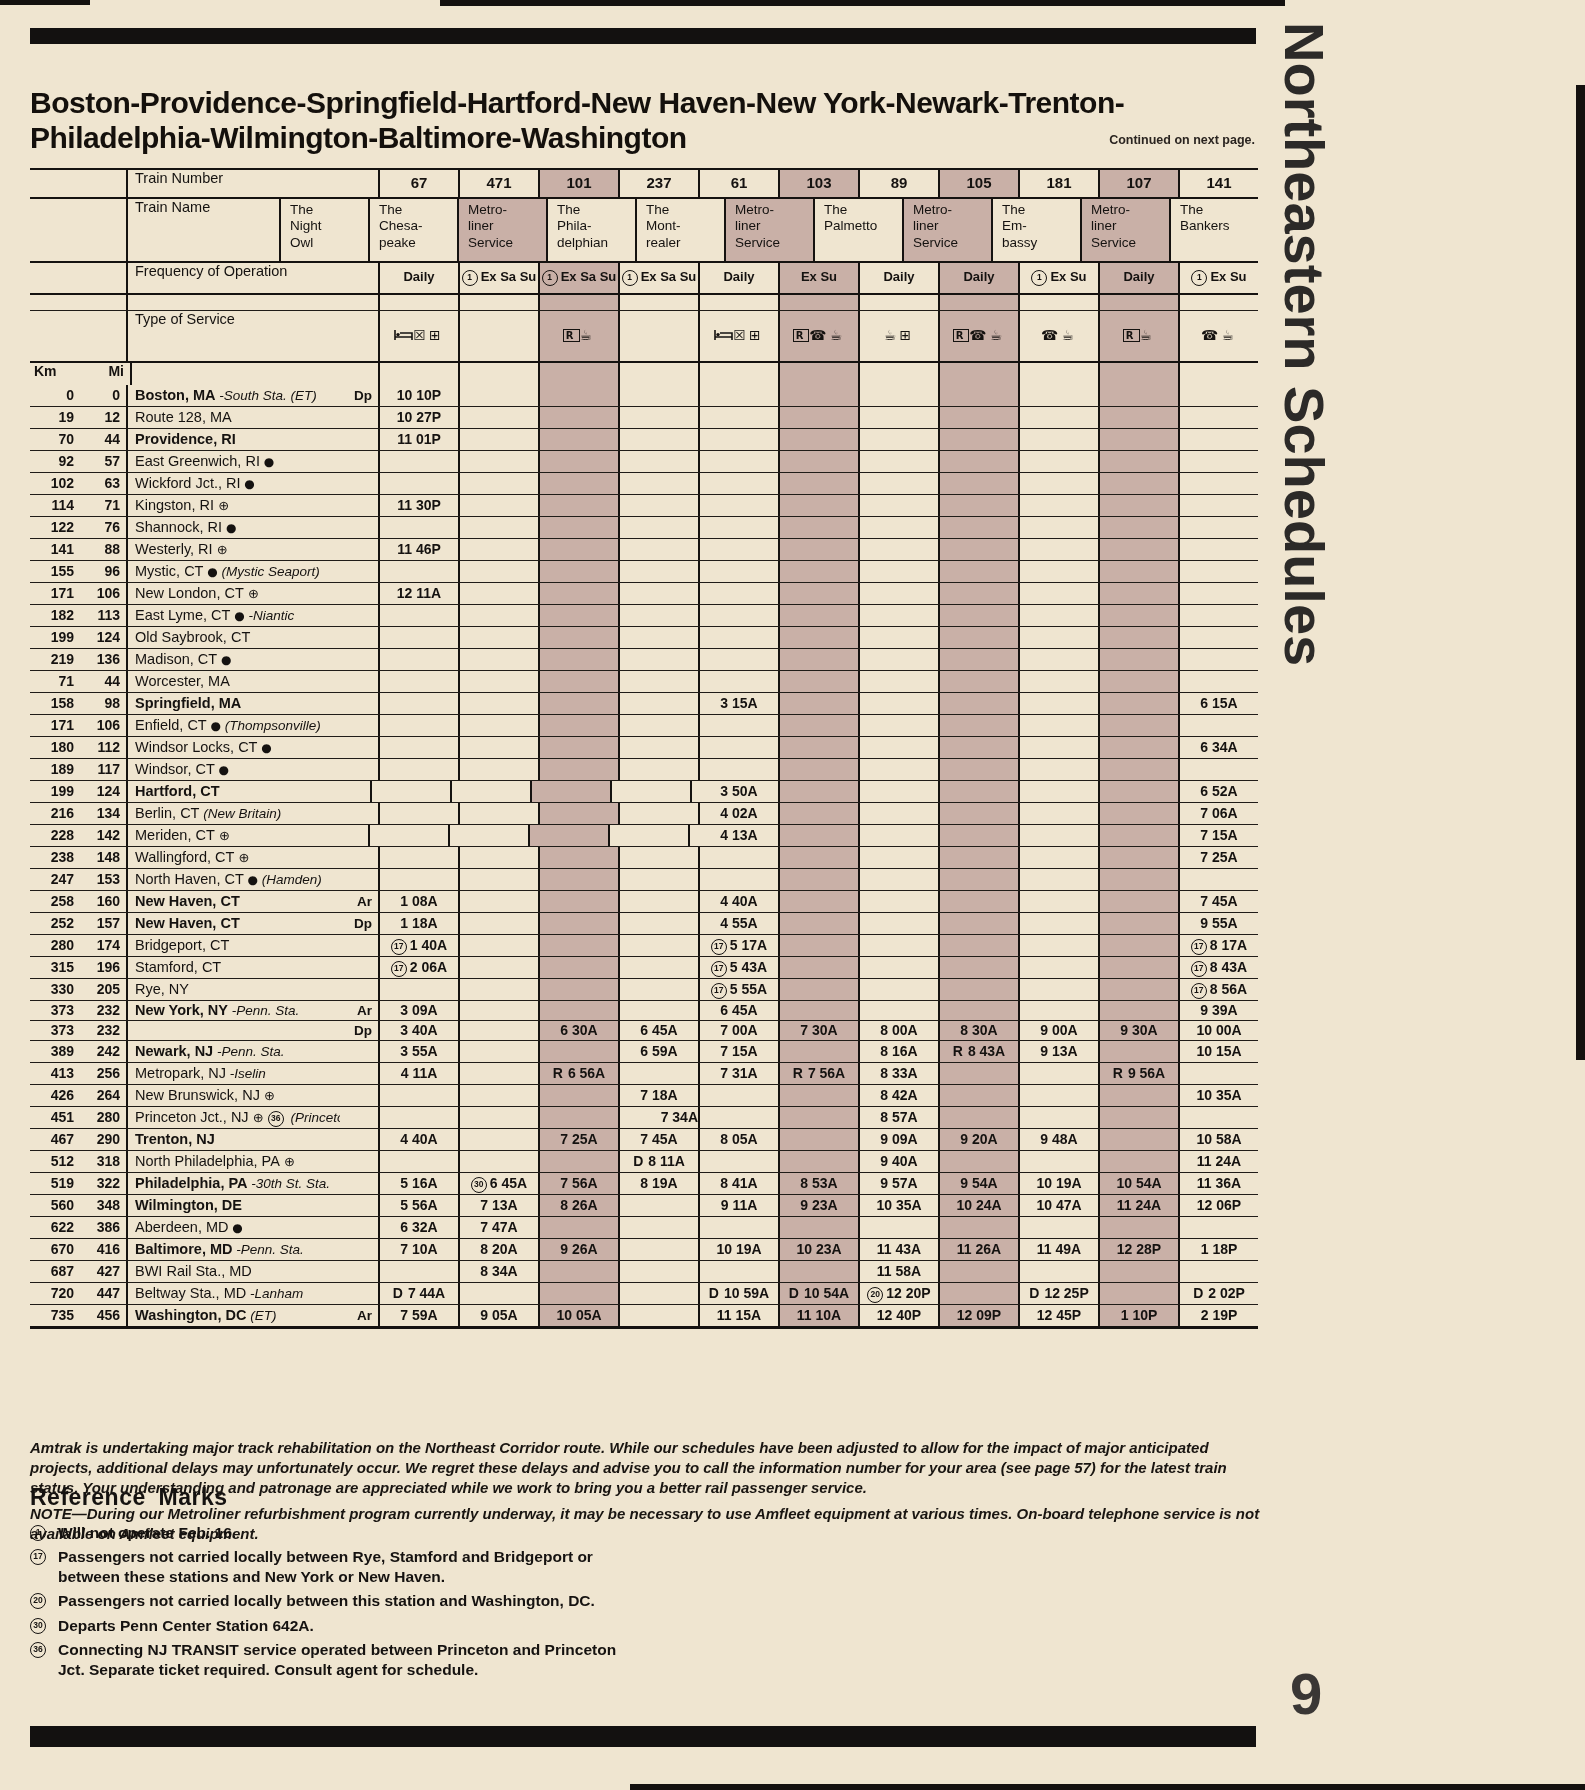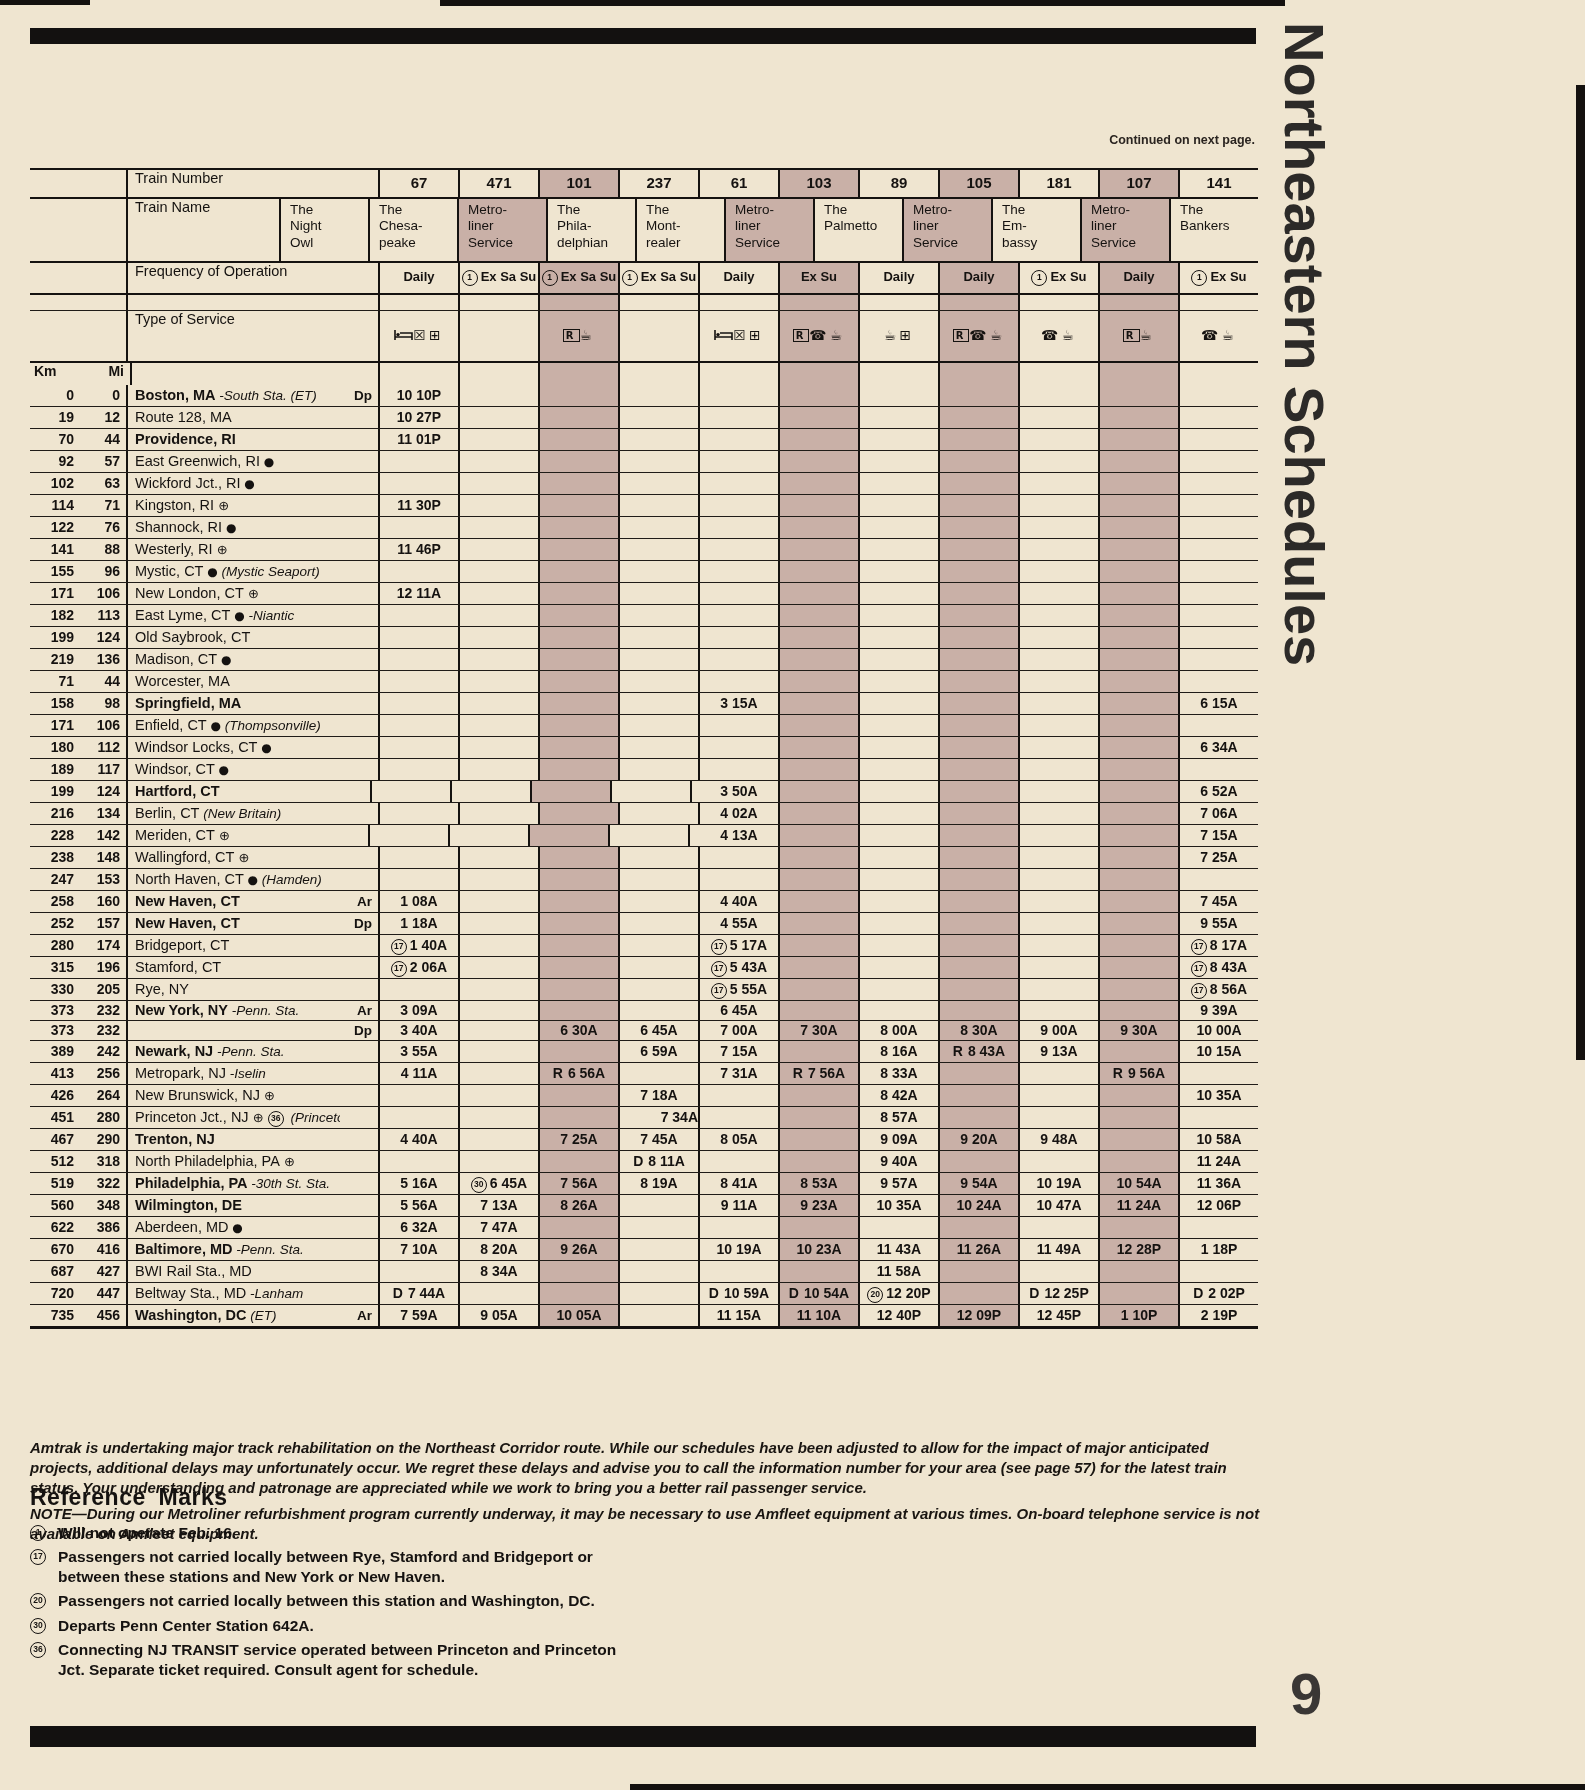--- a/index.html
+++ b/index.html
@@ -63,20 +63,22 @@
 </head>
 <body>
 
 <div class="bar" style="left:30px;top:28px;width:1226px;height:16px;"></div>
 <div class="artifact" style="left:440px;top:0;width:845px;height:6px;"></div>
 <div class="artifact" style="left:0;top:0;width:90px;height:5px;"></div>
 <div class="artifact" style="left:1576px;top:85px;width:9px;height:975px;"></div>
 <div class="artifact" style="left:630px;top:1784px;width:955px;height:6px;"></div>
 
 <div class="title">
+  <div>Boston-Providence-Springfield-Hartford-New Haven-New York-Newark-Trenton-</div>
+  <div>Philadelphia-Wilmington-Baltimore-Washington</div>
 </div>
 <div class="continued">Continued on next page.</div>
 
 <div class="sidebar-text">Northeastern Schedules</div>
 <div class="page-num">9</div>
 
 <div class="tbl" id="schedule-table">
     <div class="t-row hb" style="height: 27px;">
       <div class="c-km"></div>
       <div class="c-mi"></div>

